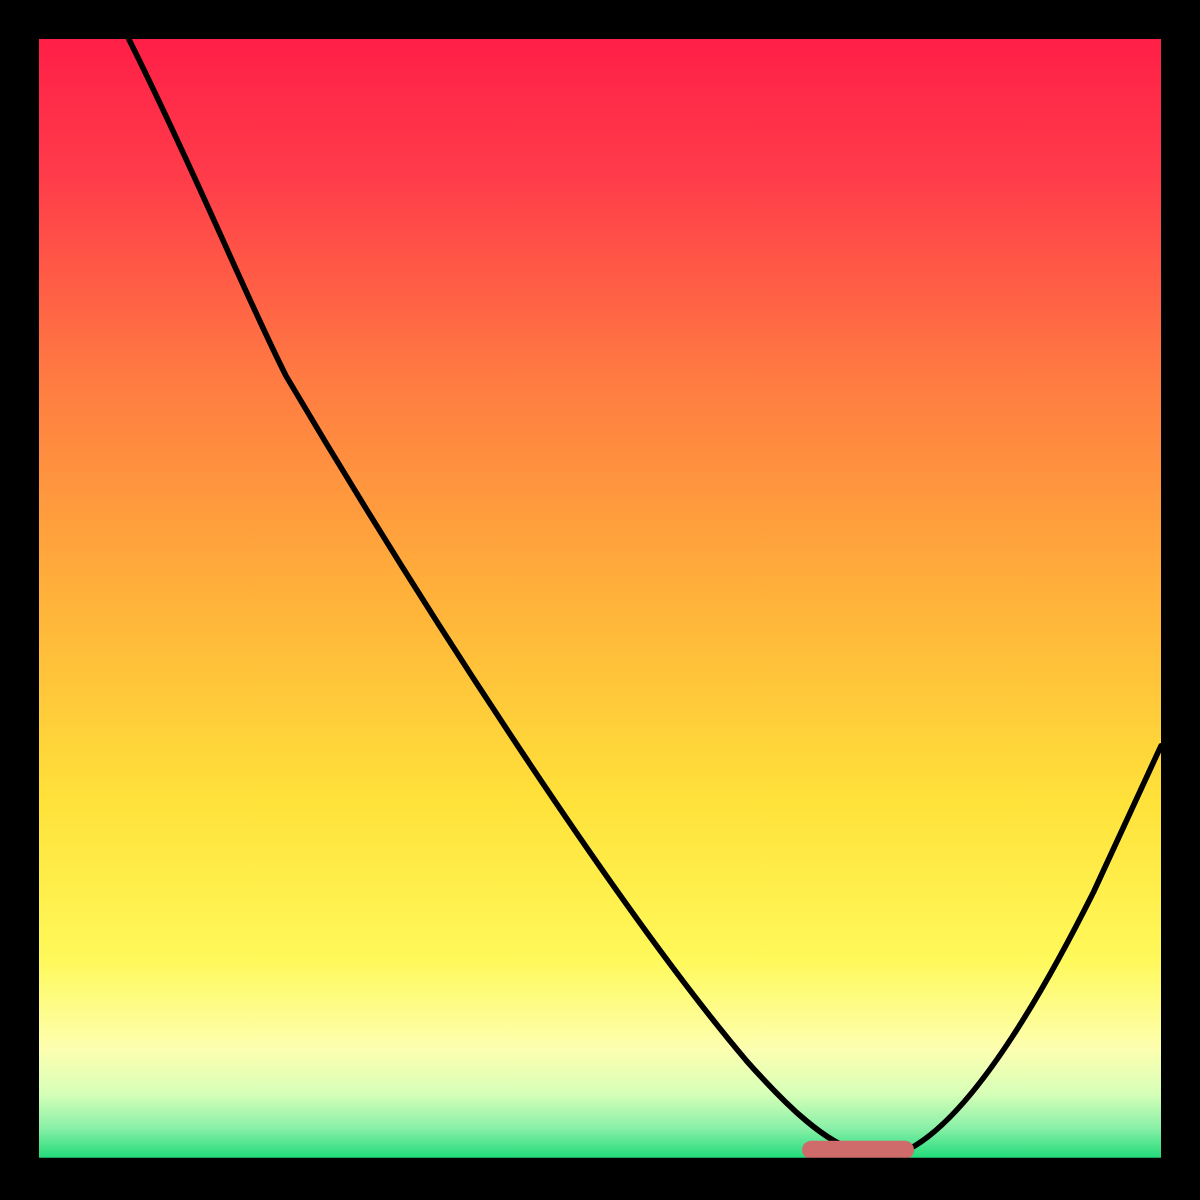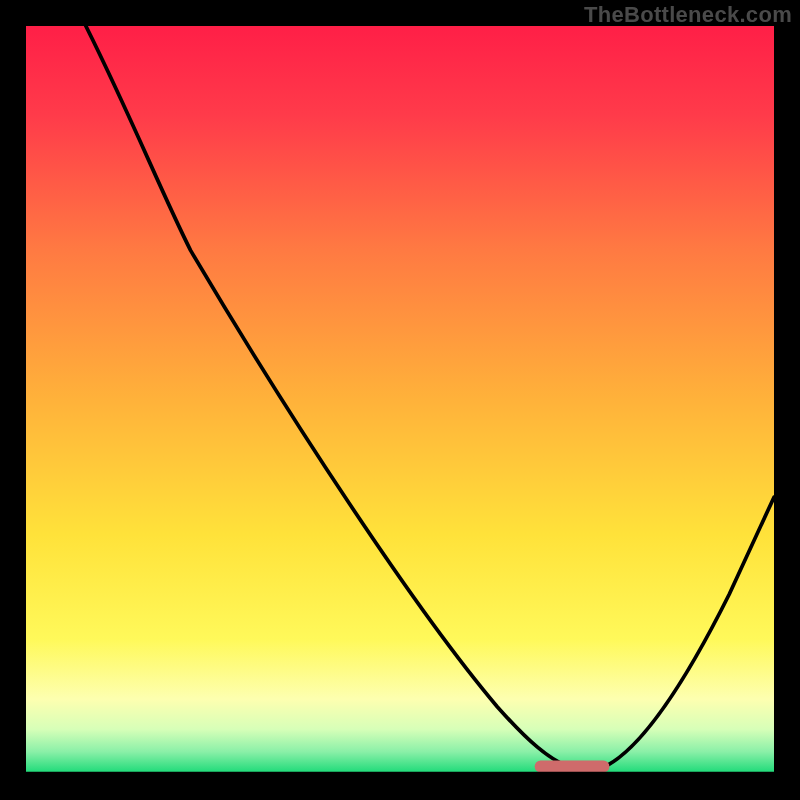--- a/index.html
+++ b/index.html
@@ -47,21 +47,20 @@
     top: 0;
     width: 100%;
     height: 100%;
   }
 </style>
 </head>
 <body>
 
 <div class="frame">
 
-  <div class="watermark">TheBottleneck.com</div>
 
   <div class="plot-area">
 
     <svg class="gradient" viewBox="0 0 100 100" preserveAspectRatio="none">
       <defs>
         <linearGradient id="bg-grad" x1="0" y1="0" x2="0" y2="1">
           <stop offset="0" stop-color="#ff1f47"></stop>
           <stop offset="0.12" stop-color="#ff3b4a"></stop>
           <stop offset="0.30" stop-color="#ff7a42"></stop>
           <stop offset="0.50" stop-color="#ffb23a"></stop>

